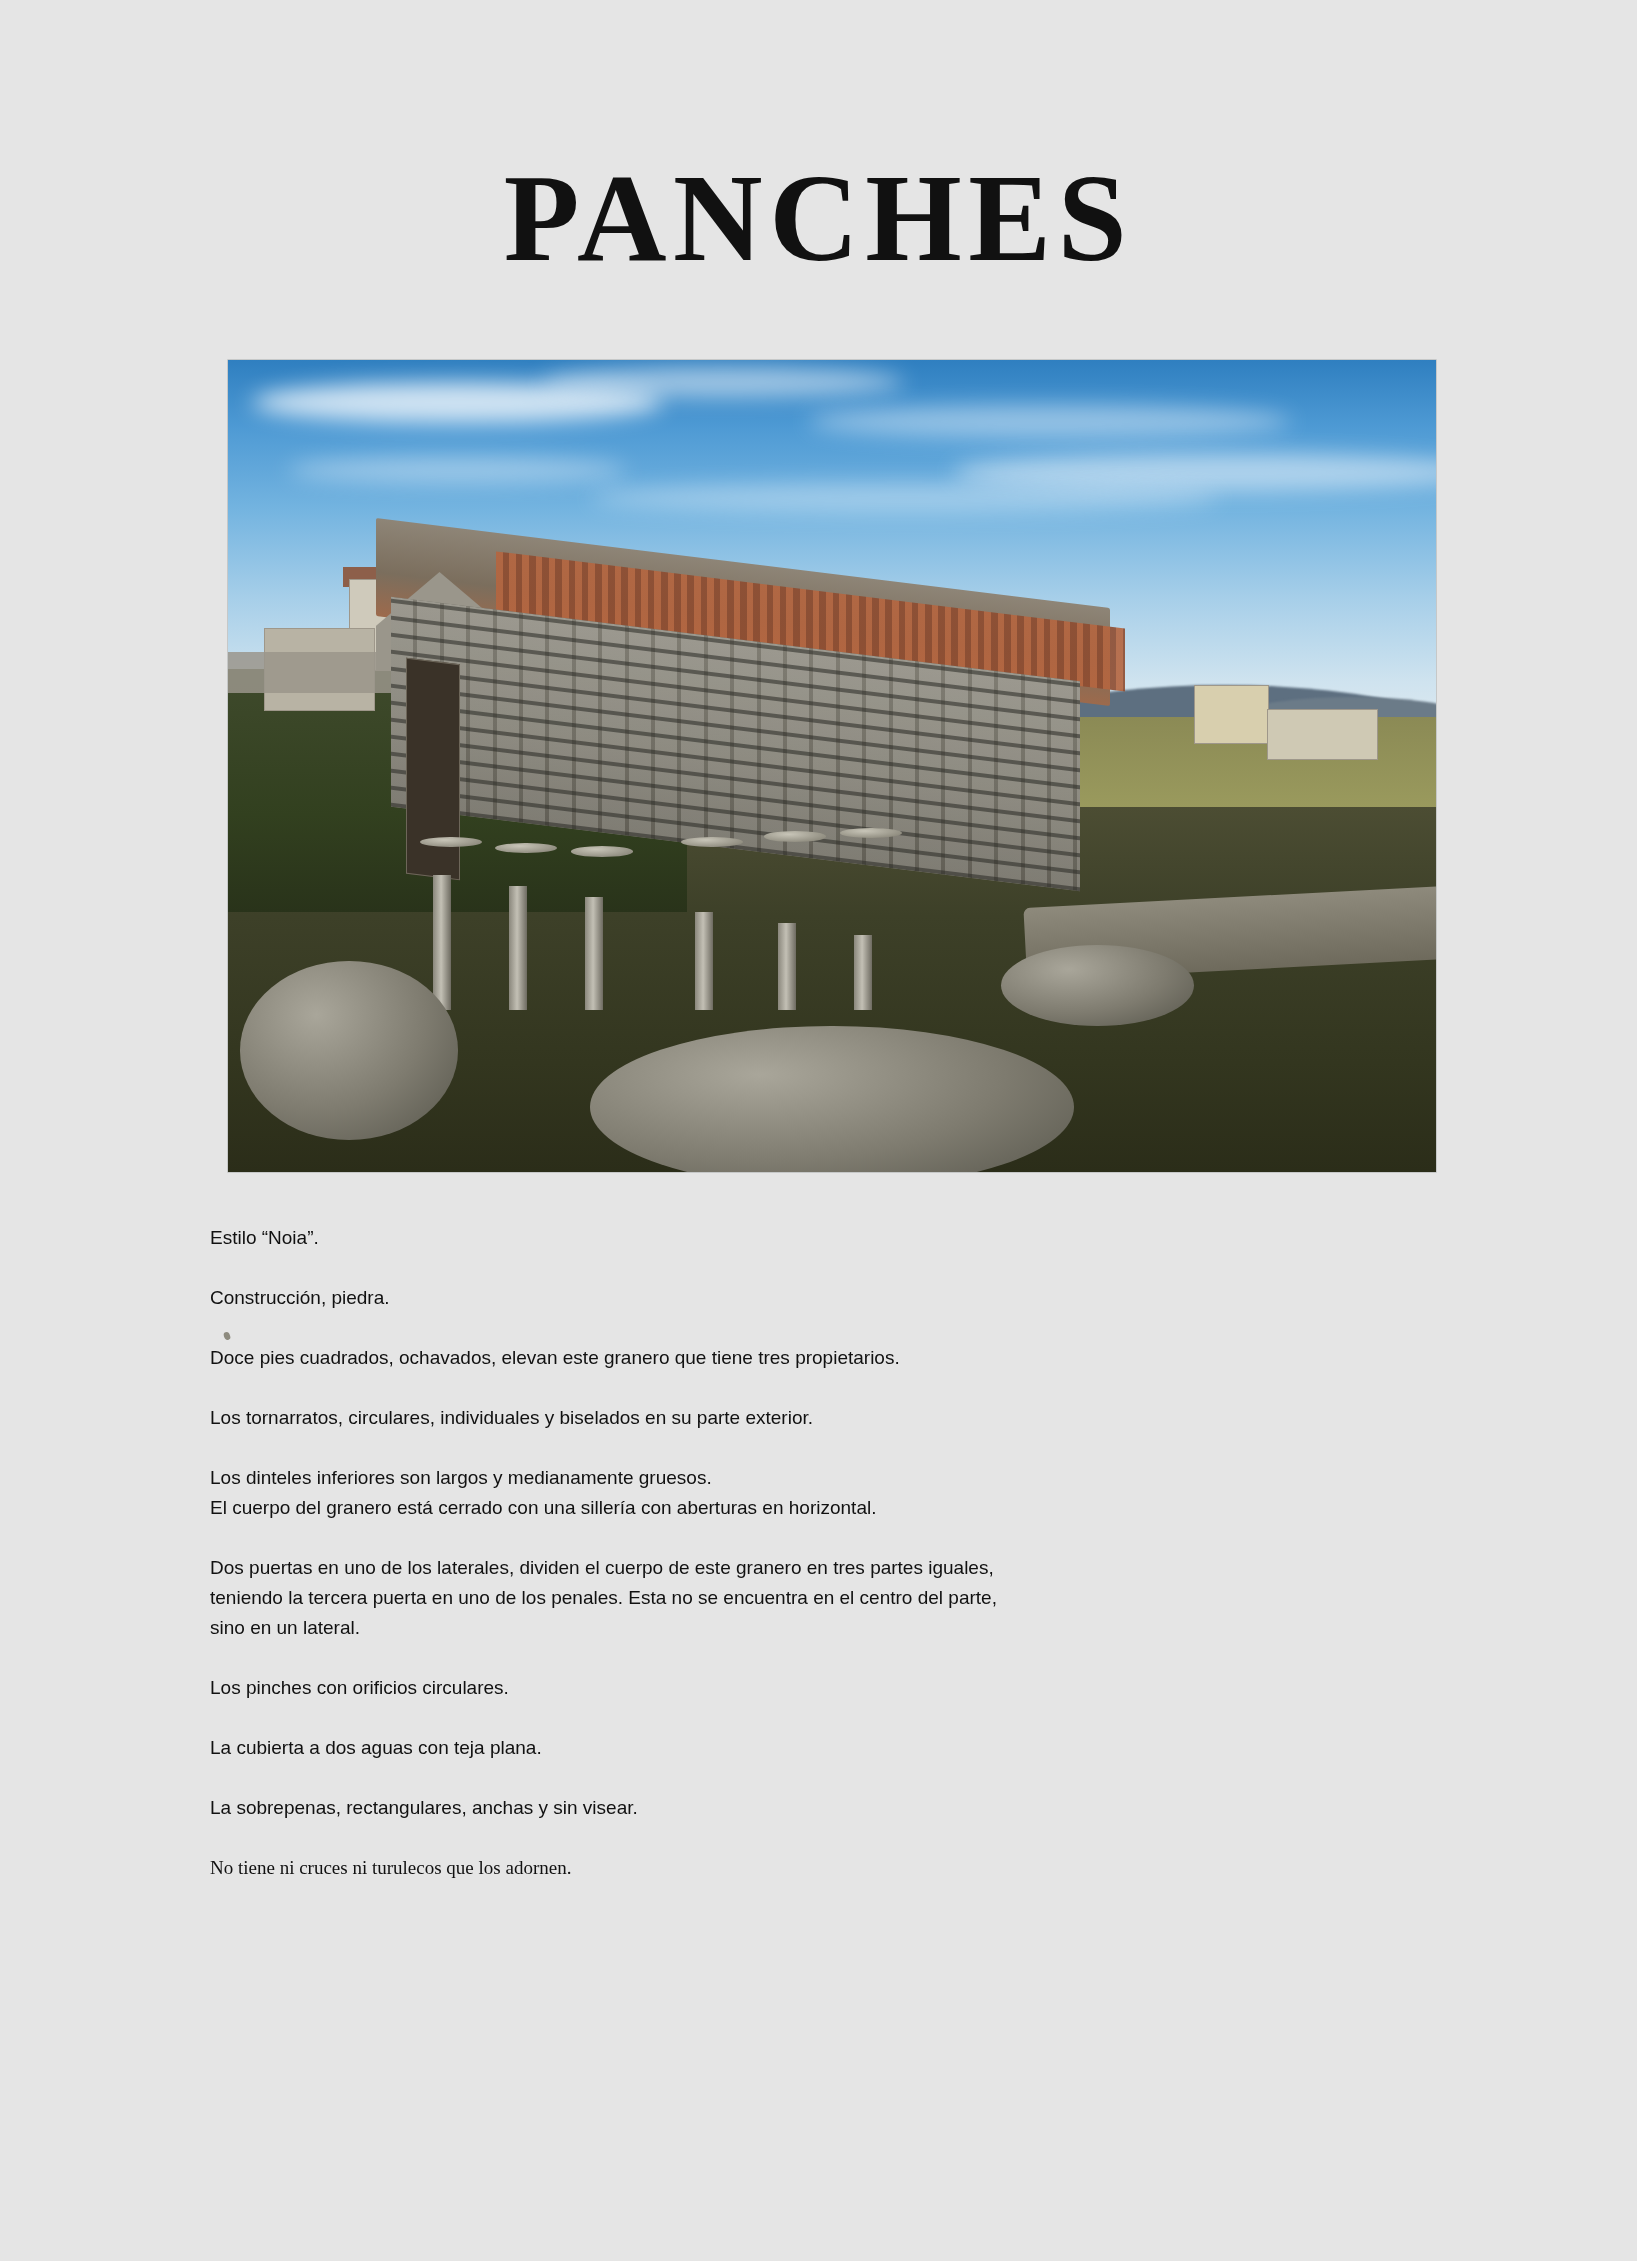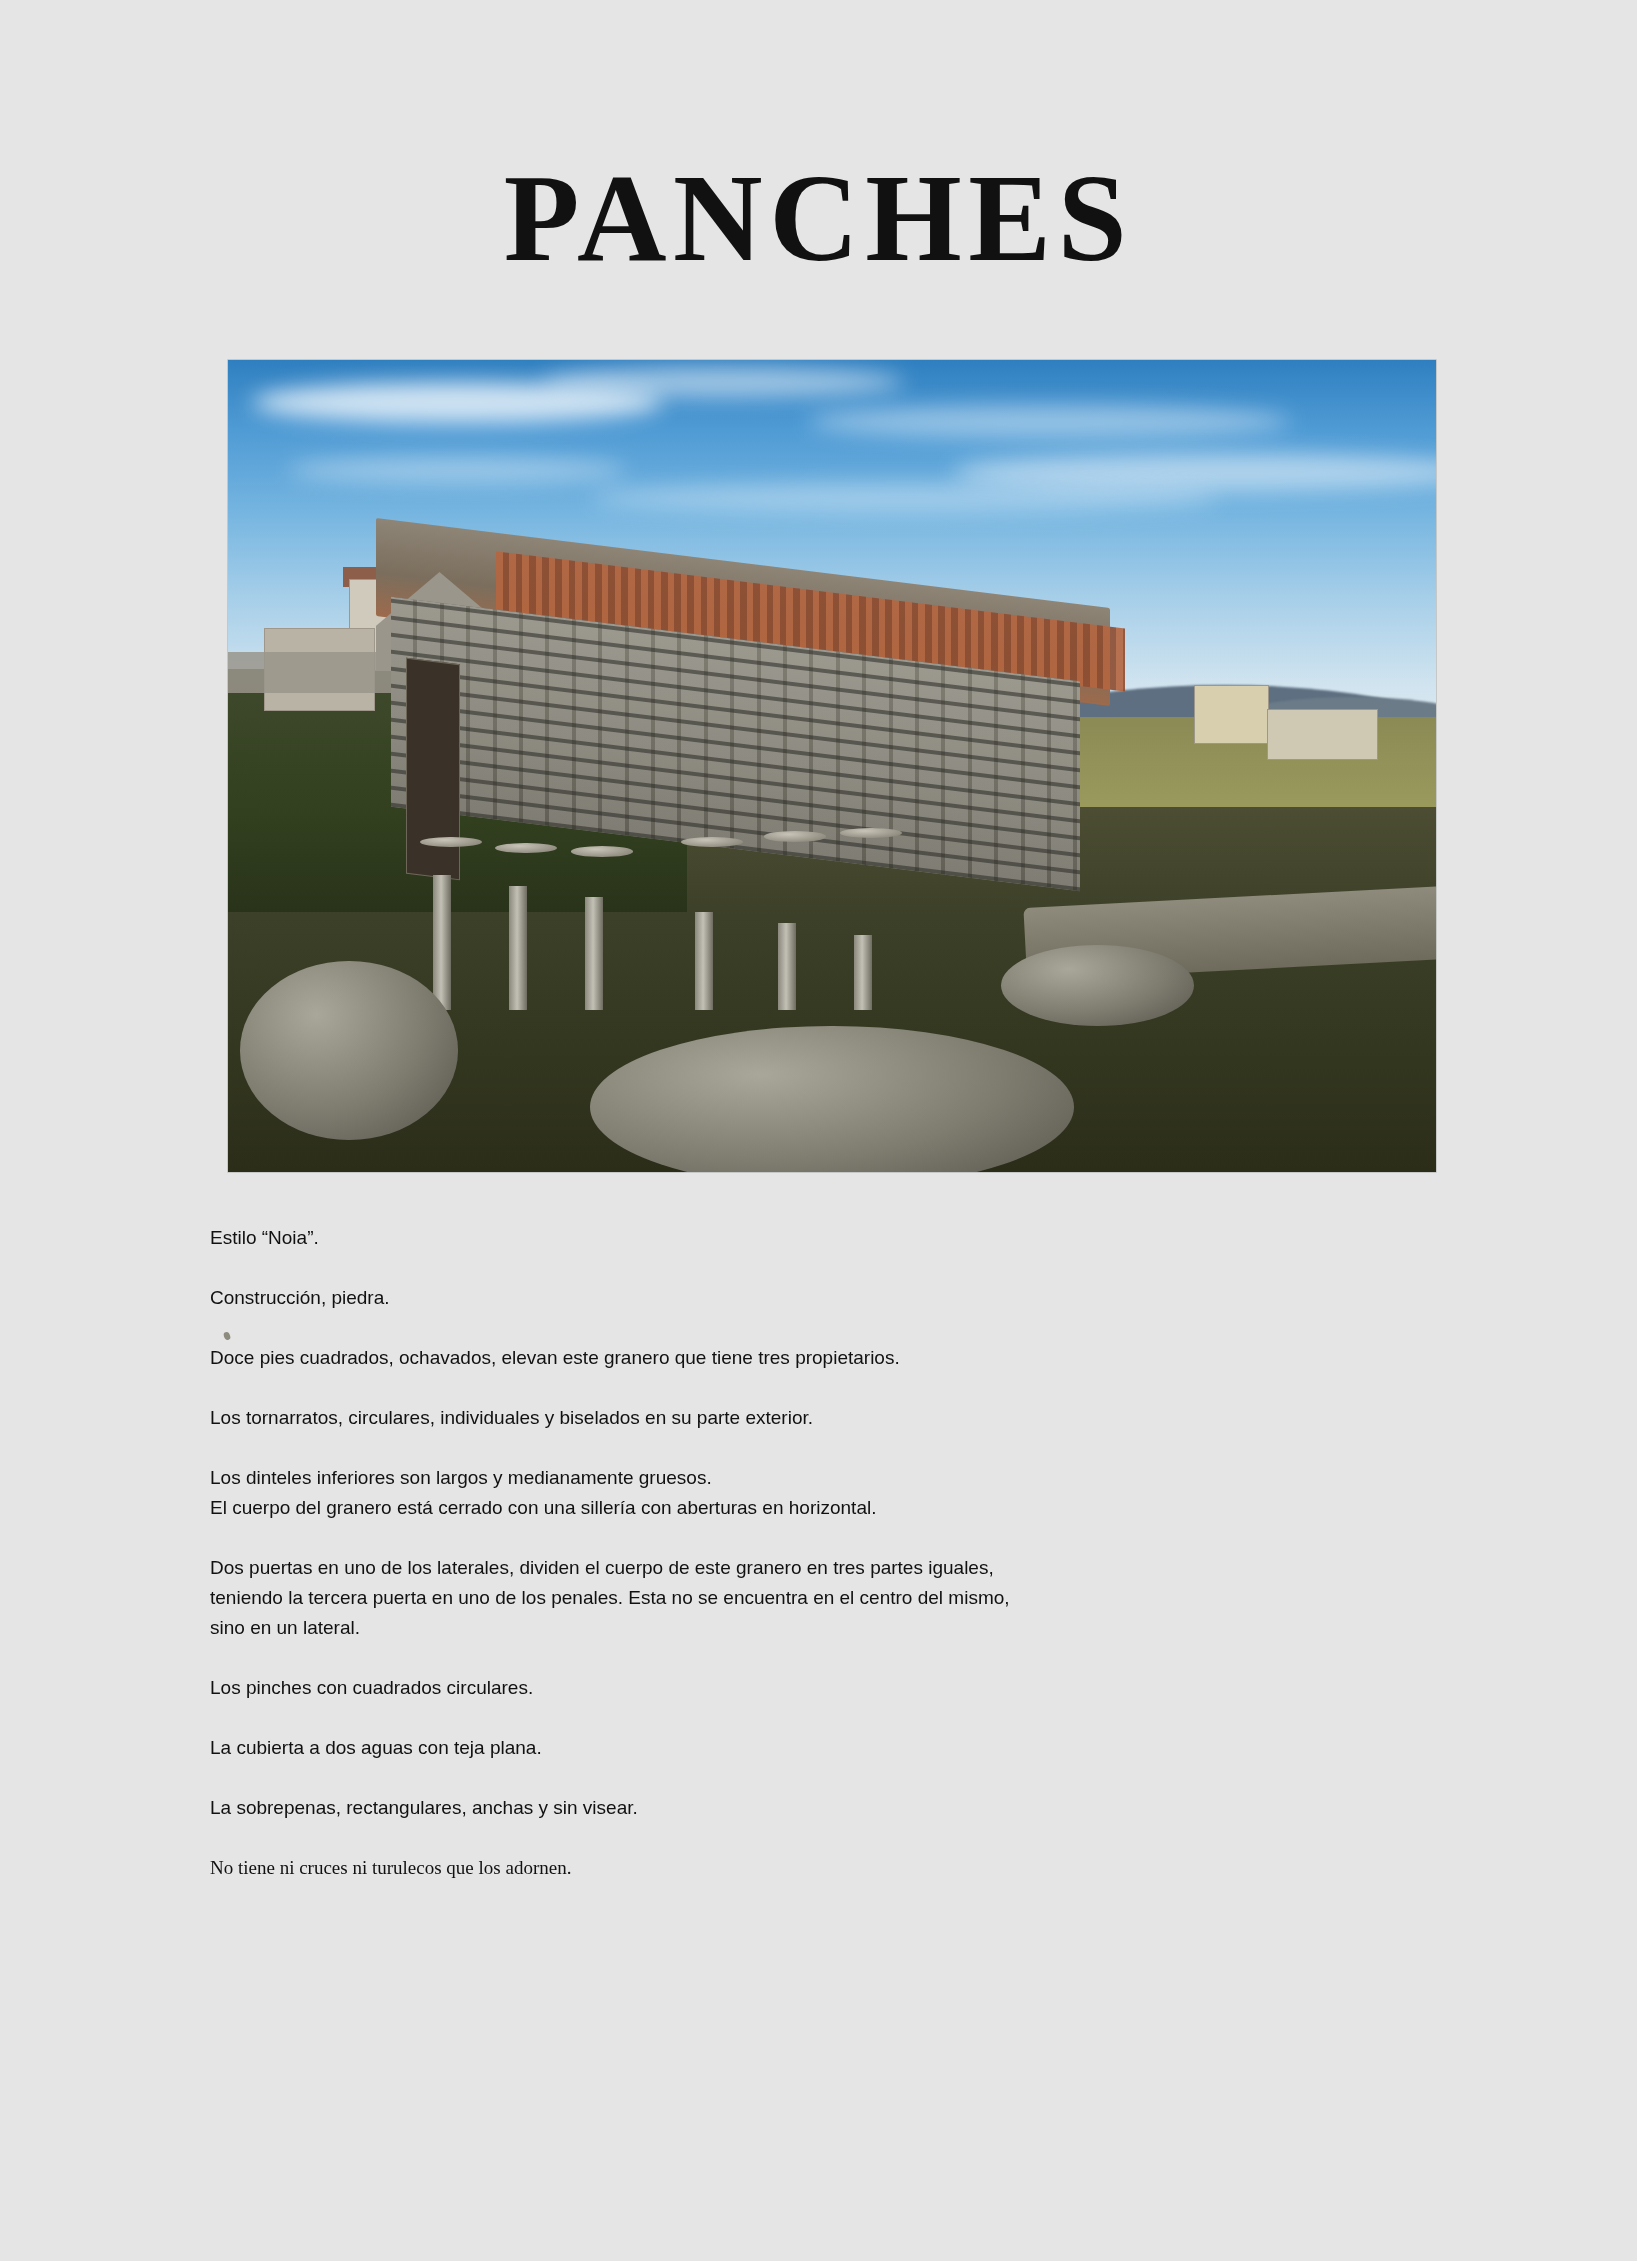--- a/index.html
+++ b/index.html
@@ -310,24 +310,24 @@
     <p class="para">Doce pies cuadrados, ochavados, elevan este granero que tiene tres propietarios.</p>
     <p class="para">Los tornarratos, circulares, individuales y biselados en su parte exterior.</p>
 
     <p class="para tight">
       <span class="line">Los dinteles inferiores son largos y medianamente gruesos.</span>
       <span class="line">El cuerpo del granero está cerrado con una sillería con aberturas en horizontal.</span>
     </p>
 
     <p class="para tight">
       <span class="line">Dos puertas en uno de los laterales, dividen el cuerpo de este granero en tres partes iguales,</span>
-      <span class="line">teniendo la tercera puerta en uno de los penales. Esta no se encuentra en el centro del mismo,</span>
+      <span class="line">teniendo la tercera puerta en uno de los penales. Esta no se encuentra en el centro del parte,</span>
       <span class="line">sino en un lateral.</span>
     </p>
 
-    <p class="para">Los pinches con cuadrados circulares.</p>
+    <p class="para">Los pinches con orificios circulares.</p>
     <p class="para">La cubierta a dos aguas con teja plana.</p>
     <p class="para">La sobrepenas, rectangulares, anchas y sin visear.</p>
     <p class="para">No tiene ni cruces ni turulecos que los adornen.</p>
   </div>
 
 </div>
 
 
 </body></html>

